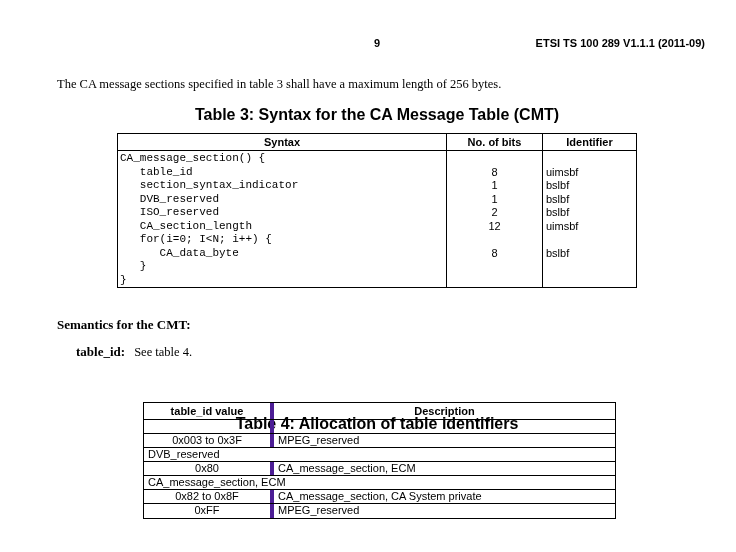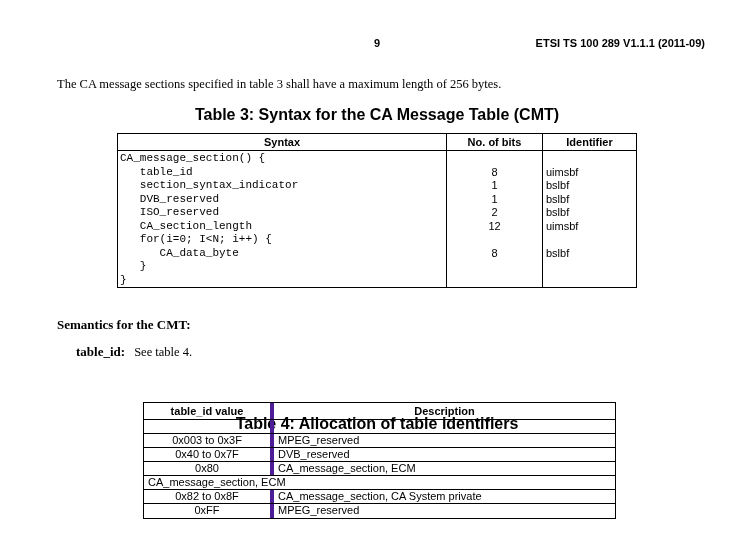--- a/index.html
+++ b/index.html
@@ -157,21 +157,20 @@
   </div>
   <div class="t4-row">
     <div class="t4-c1"></div>
     <div class="t4-c2"></div>
   </div>
   <div class="t4-row">
     <div class="t4-c1">0x003 to 0x3F</div>
     <div class="t4-c2">MPEG_reserved</div>
   </div>
   <div class="t4-row">
-    <div class="t4-c1">0x40 to 0x7F</div>
     <div class="t4-c2">DVB_reserved</div>
   </div>
   <div class="t4-row">
     <div class="t4-c1">0x80</div>
     <div class="t4-c2">CA_message_section, ECM</div>
   </div>
   <div class="t4-row">
     <div class="t4-c2">CA_message_section, ECM</div>
   </div>
   <div class="t4-row">

